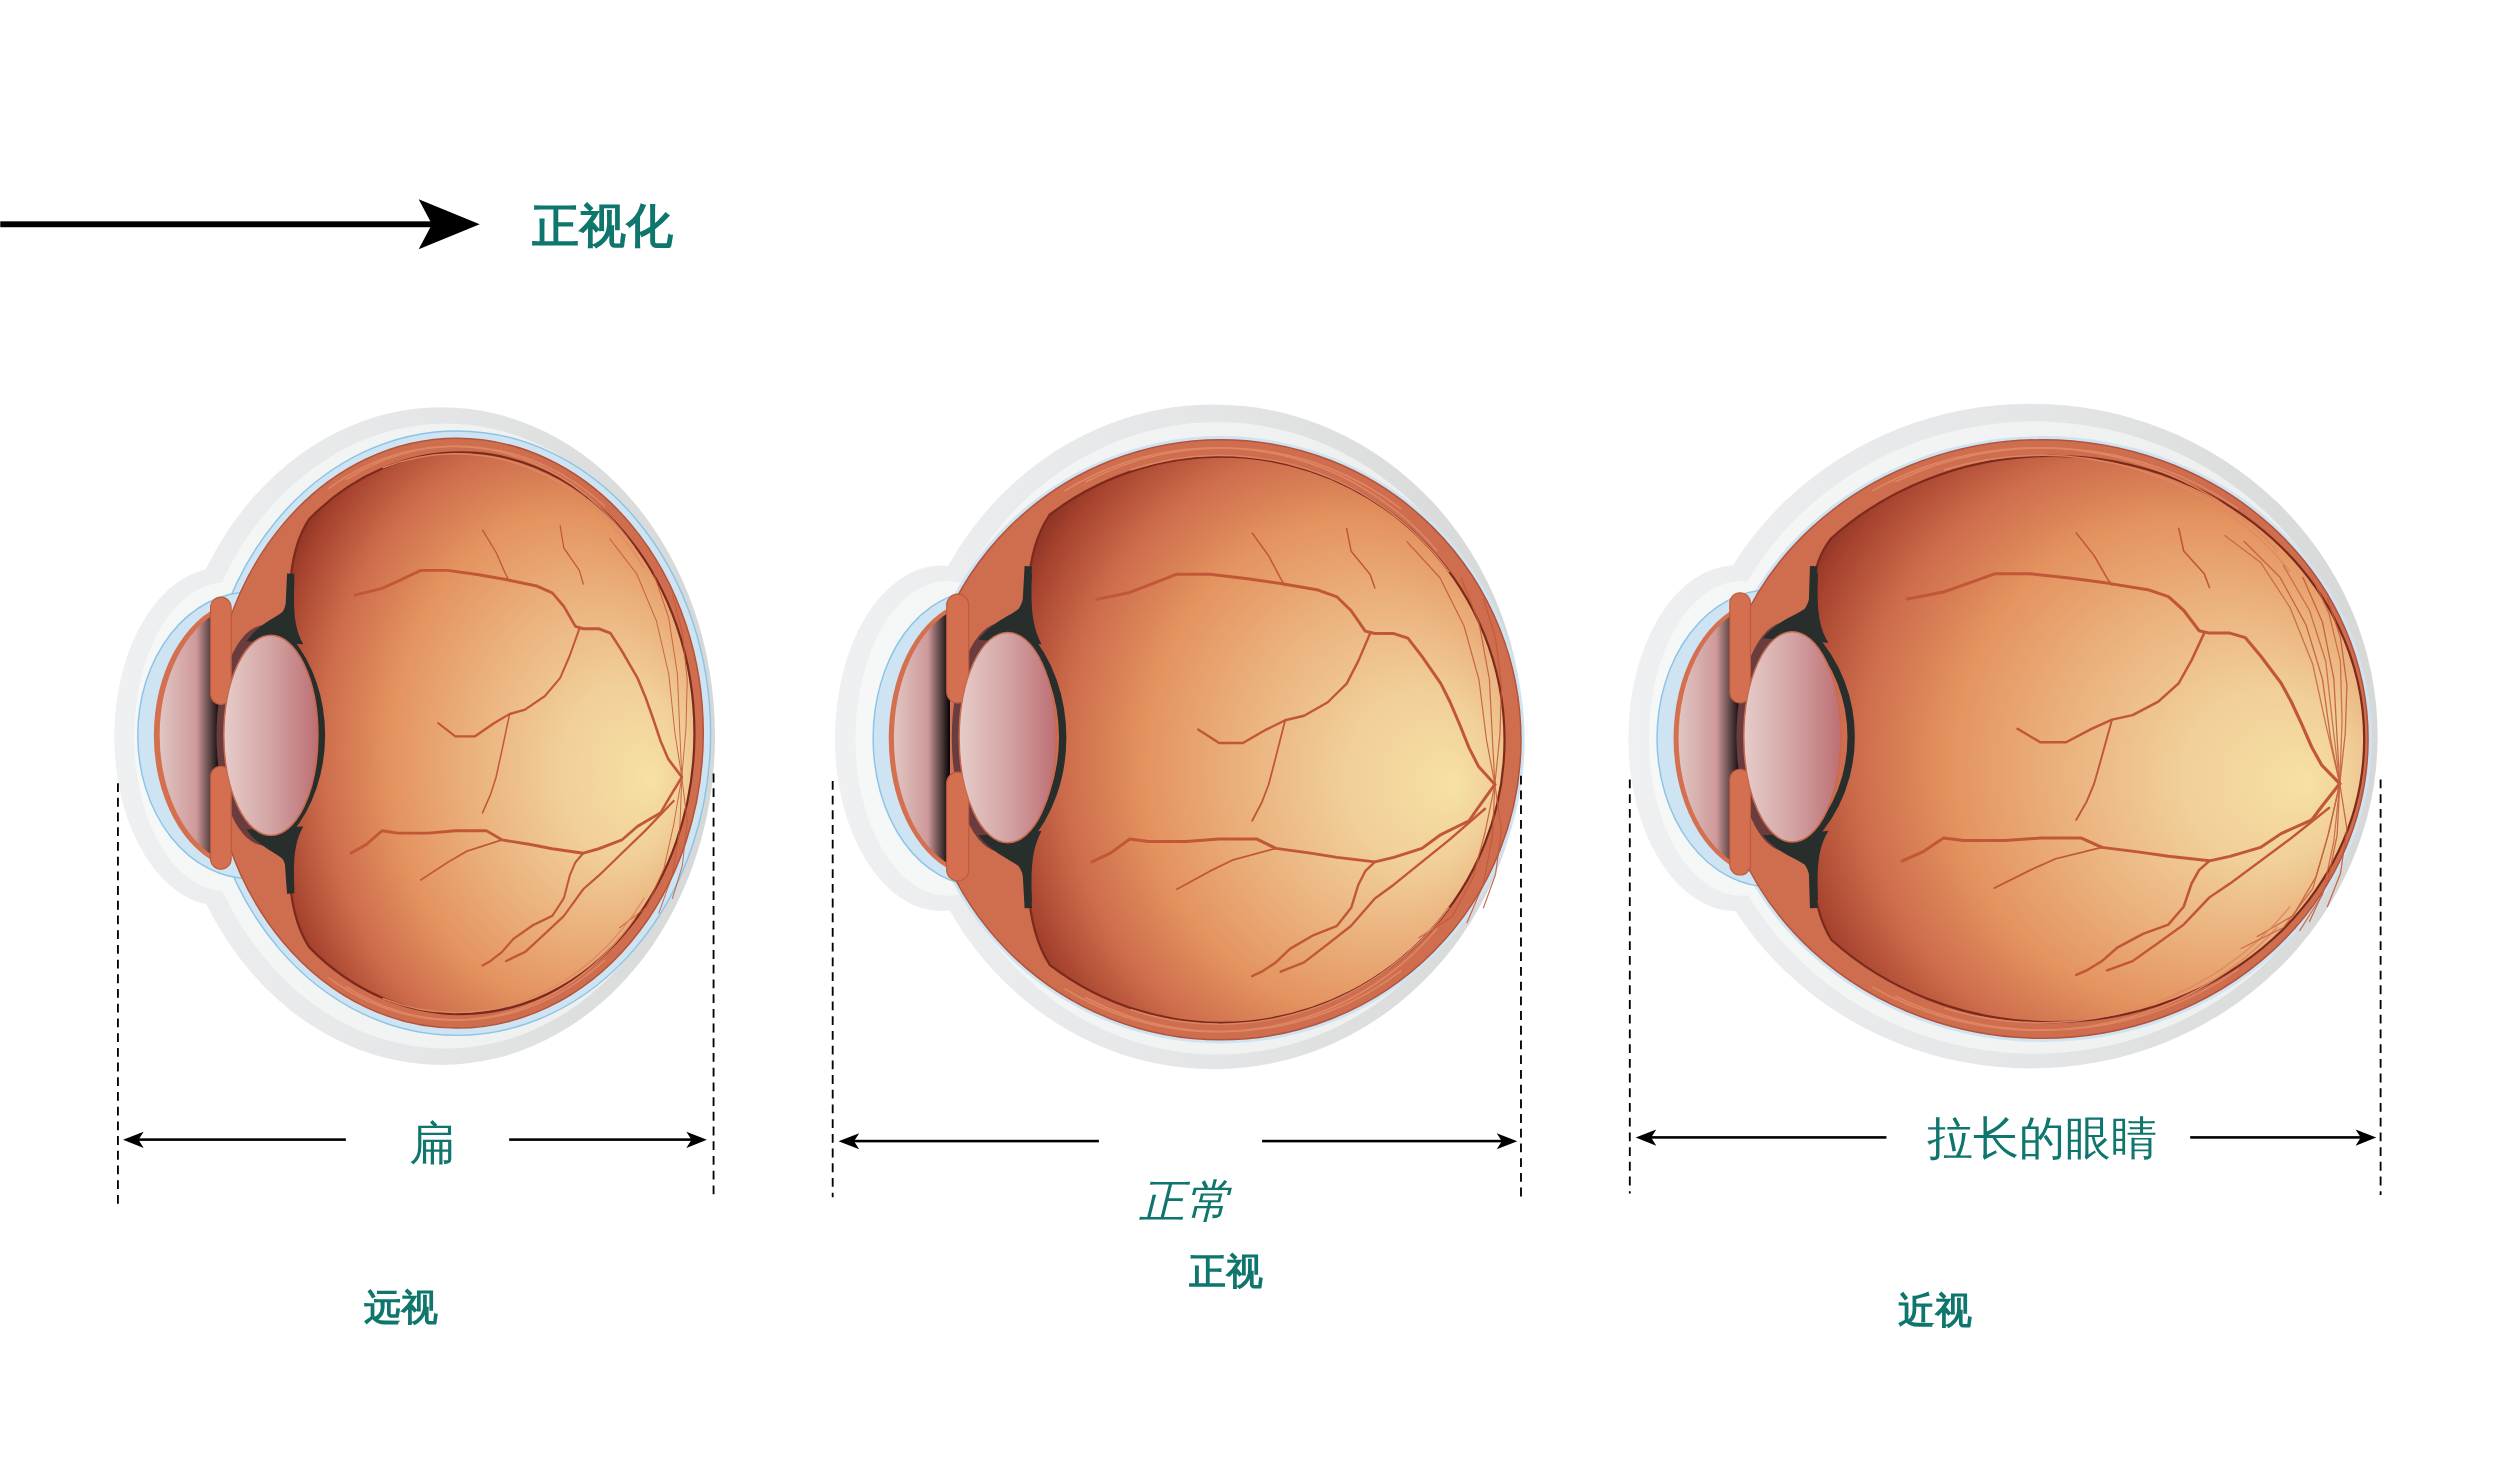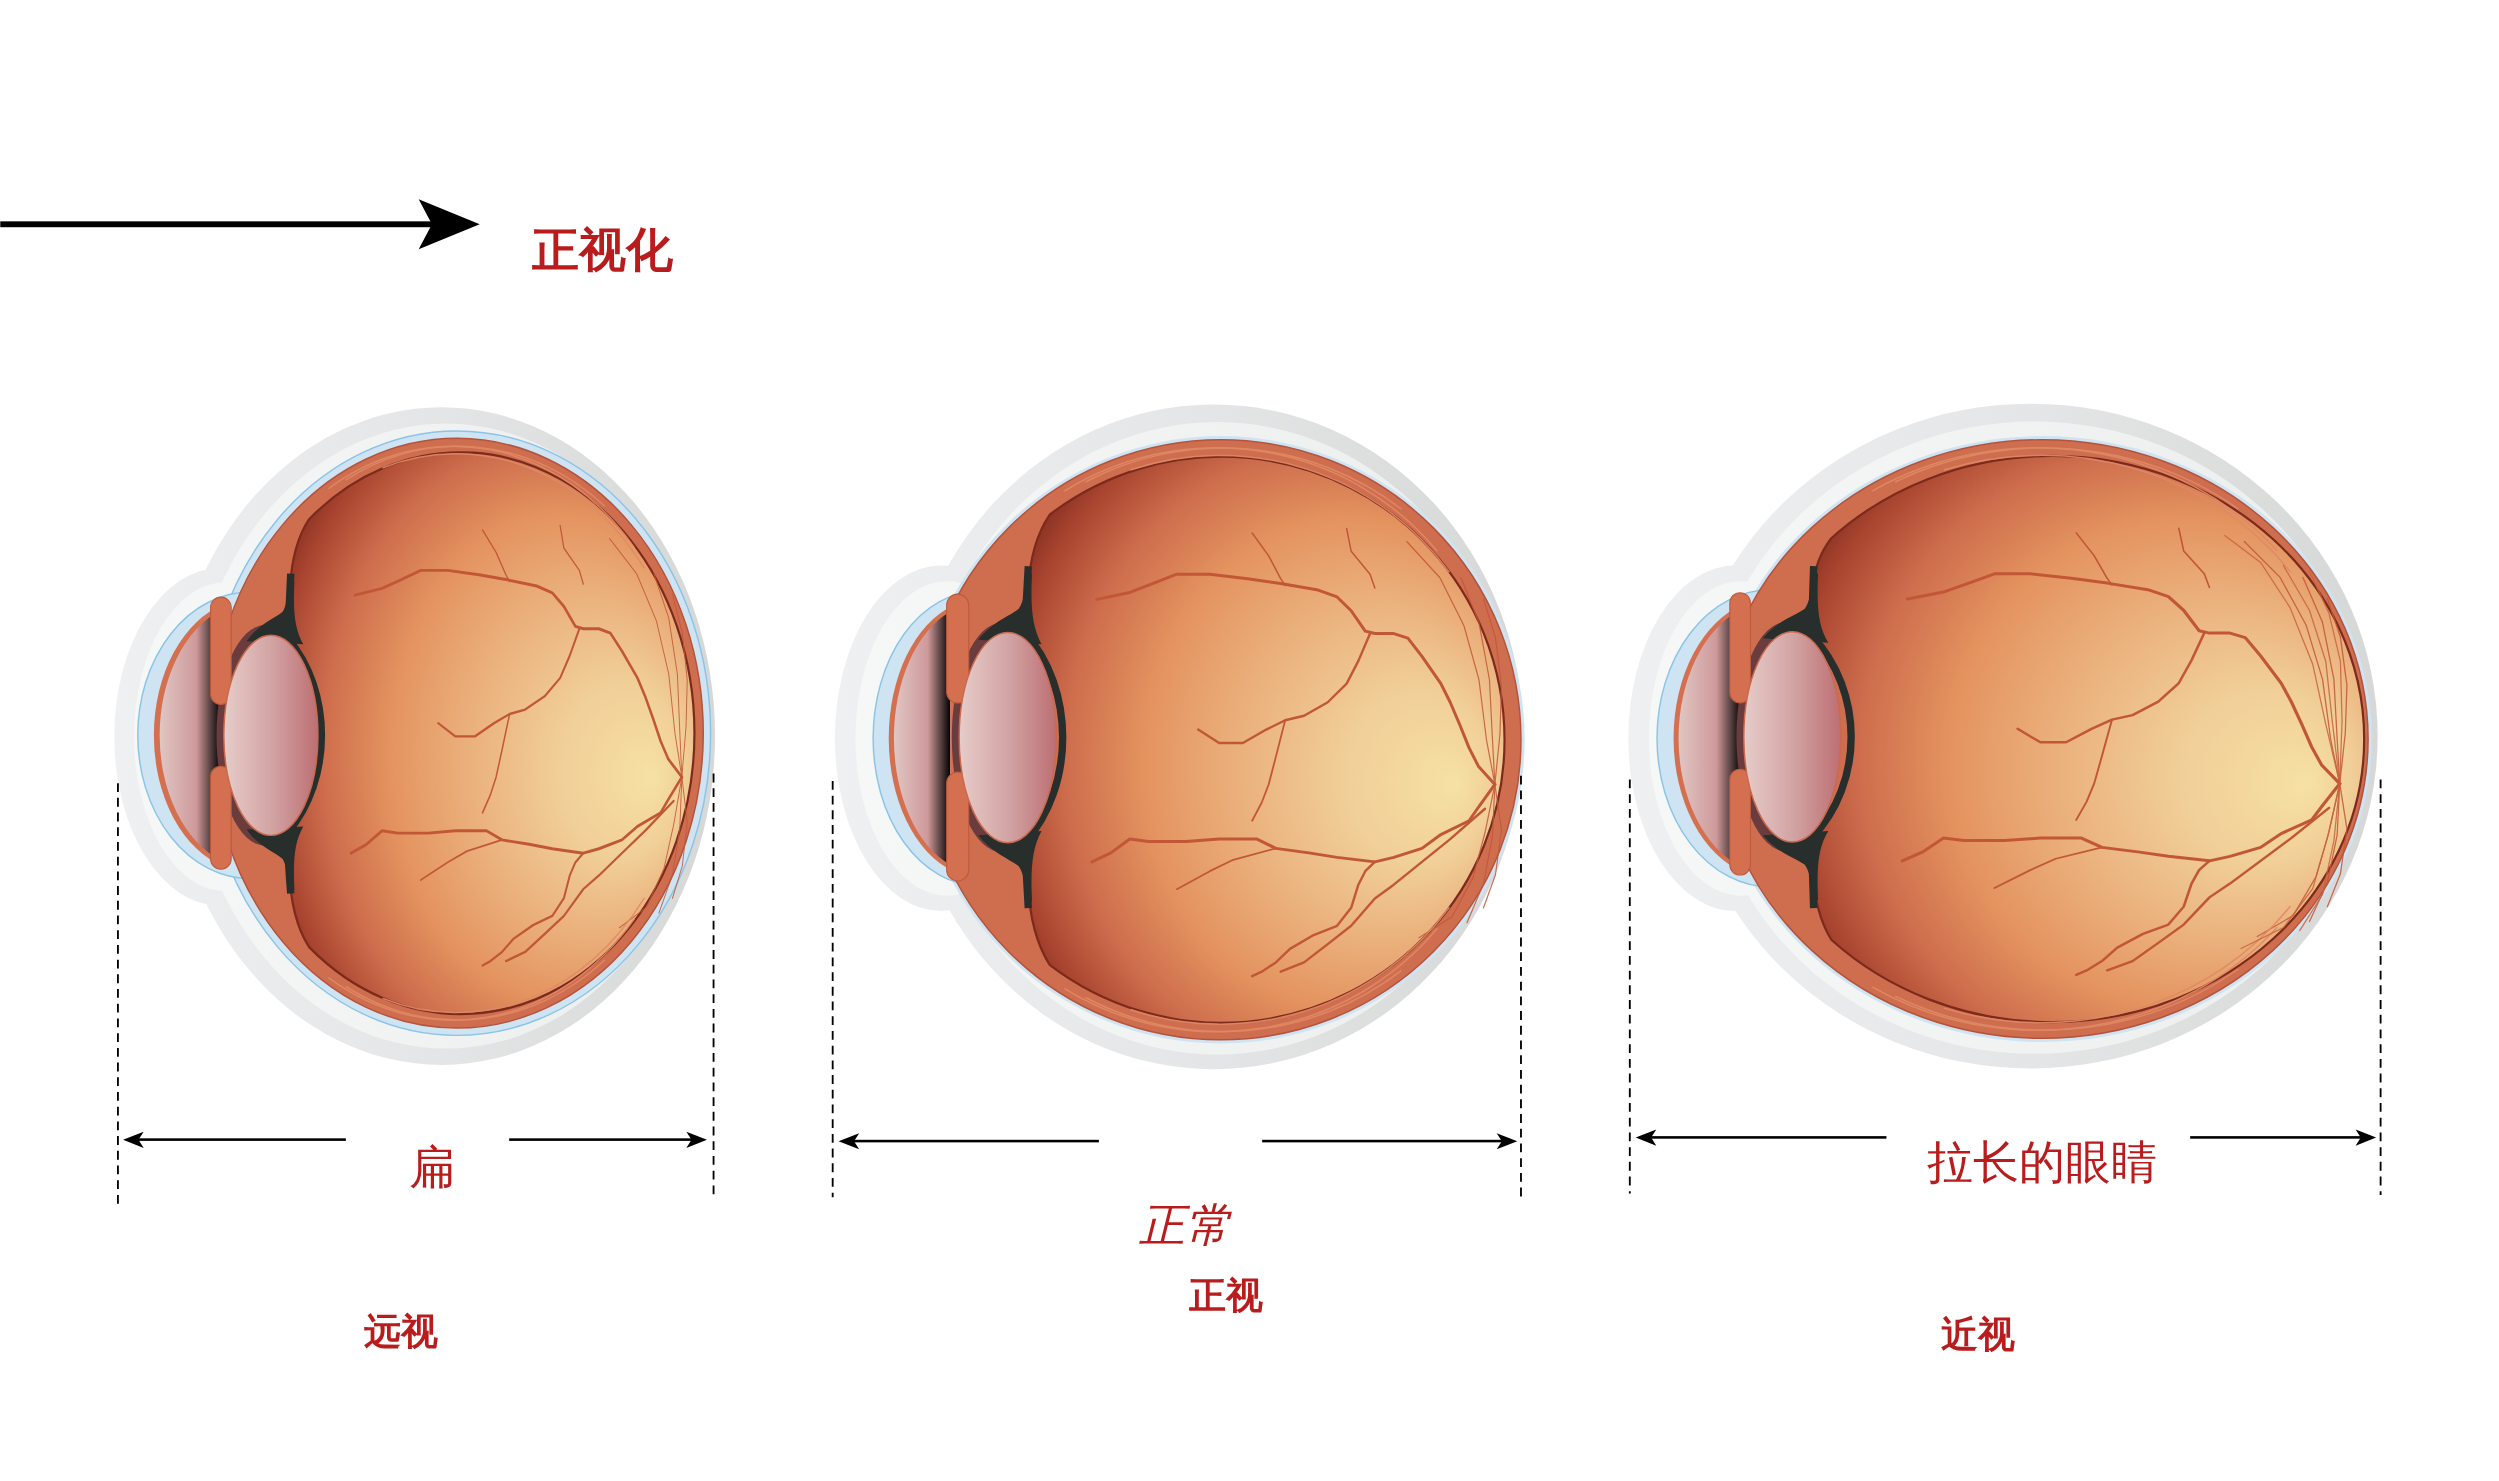--- a/index.html
+++ b/index.html
@@ -3,22 +3,21 @@
   <meta charset="utf-8">
   <style>
     html, body { margin: 0; padding: 0; background: #ffffff; }
     body { width: 2500px; height: 1481px; position: relative; overflow: hidden; }
     .art { position: absolute; left: 0; top: 0; }
     .label {
       position: absolute;
       font-family: "DejaVu Sans", "Liberation Sans", sans-serif;
       line-height: 1;
       white-space: nowrap;
-      color: #b91c1c;
-      margin-top: 24px;
+      color: #0f766e;
     }
     .process-title { left: 532px; top: 225px; transform: translateY(-50%); font-size: 47px; font-weight: bold; }
     .dim-label { font-size: 46px; font-weight: normal; transform: translate(-50%, -50%); }
     .cond-label { font-size: 37px; font-weight: bold; transform: translate(-50%, -50%); }
   </style>
 </head>
 <body>
 
 <svg class="art" width="2500" height="1481" viewBox="0 0 3399 2014" xmlns="http://www.w3.org/2000/svg">
   <defs>
@@ -181,14 +180,14 @@
 </svg>
 
 <div class="label process-title">正视化</div>
 
 <div class="label dim-label" style="left:432px; top:1143px;">扁</div>
 <div class="label dim-label" style="left:1185px; top:1201px;font-style:italic;">正常</div>
 <div class="label dim-label" style="left:2042px; top:1142px;font-family:Liberation Mono, monospace;">拉长的眼睛</div>
 
 <div class="label cond-label" style="left:401px; top:1307px;">远视</div>
 <div class="label cond-label" style="left:1226px; top:1271px;">正视</div>
-<div class="label cond-label" style="left:1978px; top:1310px;">近视</div>
+<div class="label cond-label" style="left:1935px; top:1310px;">近视</div>
 
 
 </body></html>

